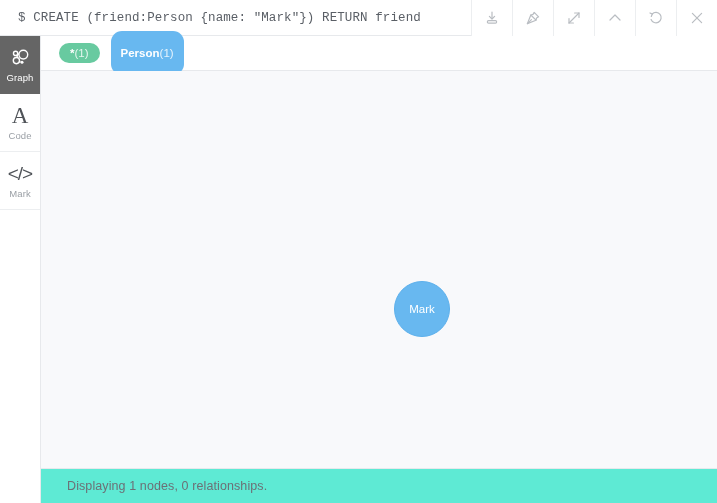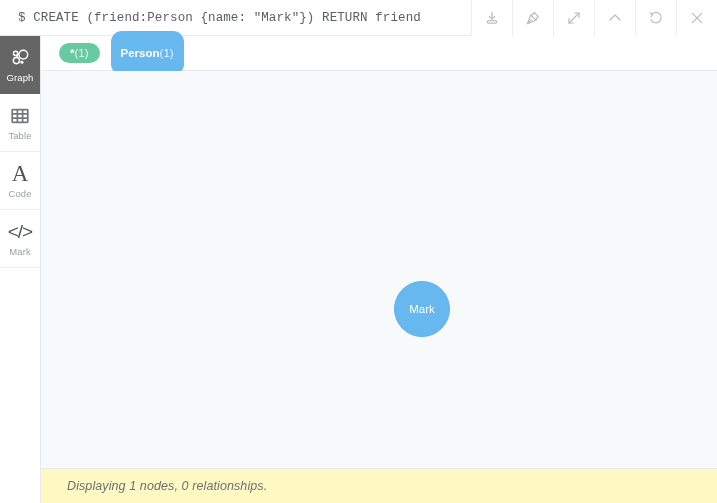--- a/index.html
+++ b/index.html
@@ -216,27 +216,26 @@
     text-align: center;
     pointer-events: none;
   }
 
   .statusbar {
     position: absolute;
     left: 0;
     top: 432px;
     width: 676px;
     height: 35px;
-    background: #fef9c3;
+    background: #5eead4;
     border-top: 1px solid #e7e9ec;
     box-sizing: border-box;
     display: flex;
     align-items: center;
     padding-left: 26px;
-    font-style: italic;
   }
   .status-text {
     font-size: 12.5px;
     color: #6c7076;
     letter-spacing: 0.1px;
   }
 </style>
 </head>
 <body>
 
@@ -318,29 +317,20 @@
           <circle class="st" cx="7.4" cy="13.6" r="3.1"></circle>
           <circle class="fl" cx="13.0" cy="15.3" r="1.5"></circle>
           <path class="st" d="M8.6 6.9 L10.2 7.3"></path>
           <path class="st" d="M8.4 8.0 L8.0 10.6"></path>
           <path class="st" d="M10.3 14.6 L11.5 15.0"></path>
         </svg>
       </span>
       <span class="side-label">Graph</span>
     </div>
 
-    <div class="side-item">
-      <span class="side-icon">
-        <svg width="22" height="22" viewBox="0 0 22 22">
-          <rect x="3.2" y="4.6" width="15.6" height="12.8" rx="0.6" style="fill:none;stroke:#73777c;stroke-width:1.7"></rect>
-          <path d="M3.2 8.8 H18.8 M3.2 13.1 H18.8 M8.4 4.6 V17.4 M13.6 4.6 V17.4" style="fill:none;stroke:#73777c;stroke-width:1.7"></path>
-        </svg>
-      </span>
-      <span class="side-label">Table</span>
-    </div>
 
     <div class="side-item">
       <span class="side-icon">
         <span class="letter-a">A</span>
       </span>
       <span class="side-label">Code</span>
     </div>
 
     <div class="side-item">
       <span class="side-icon">

